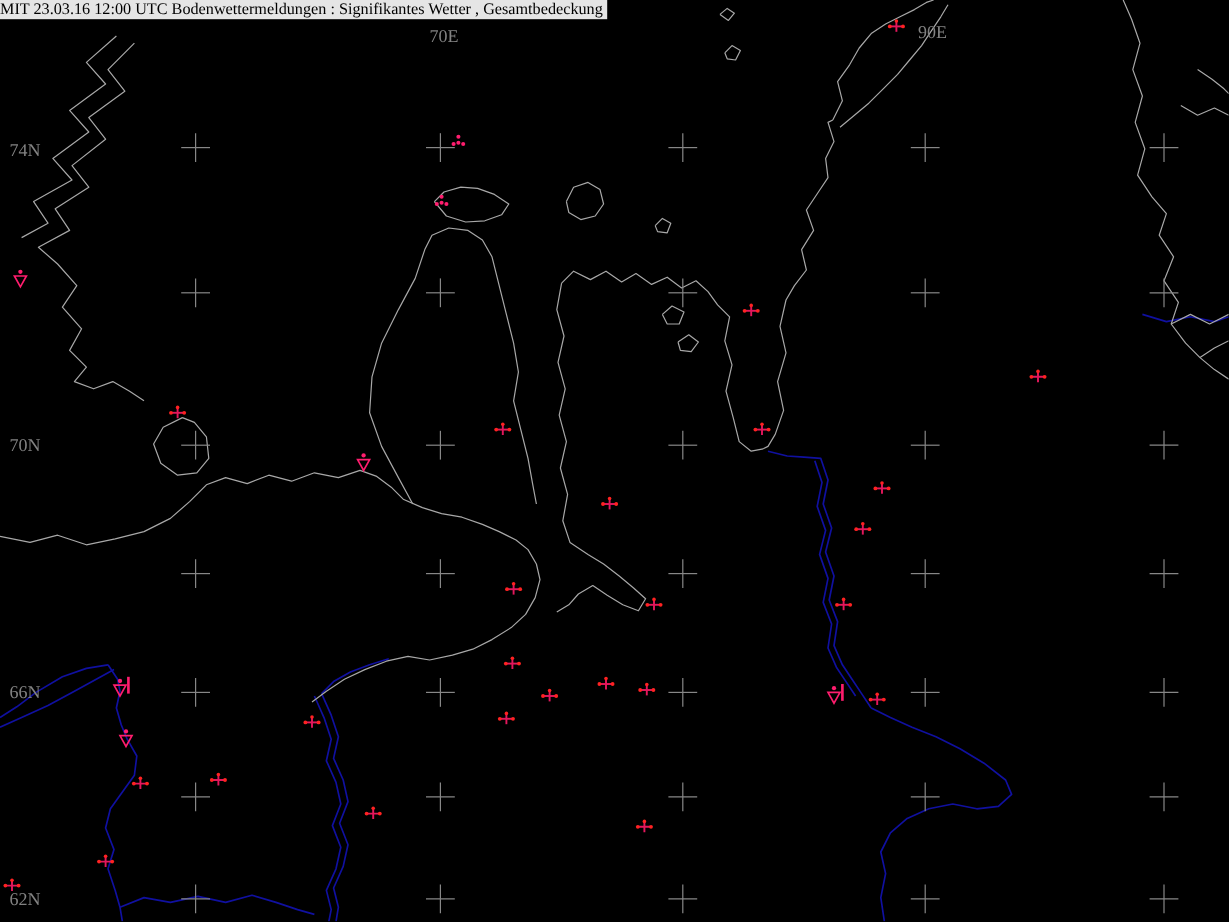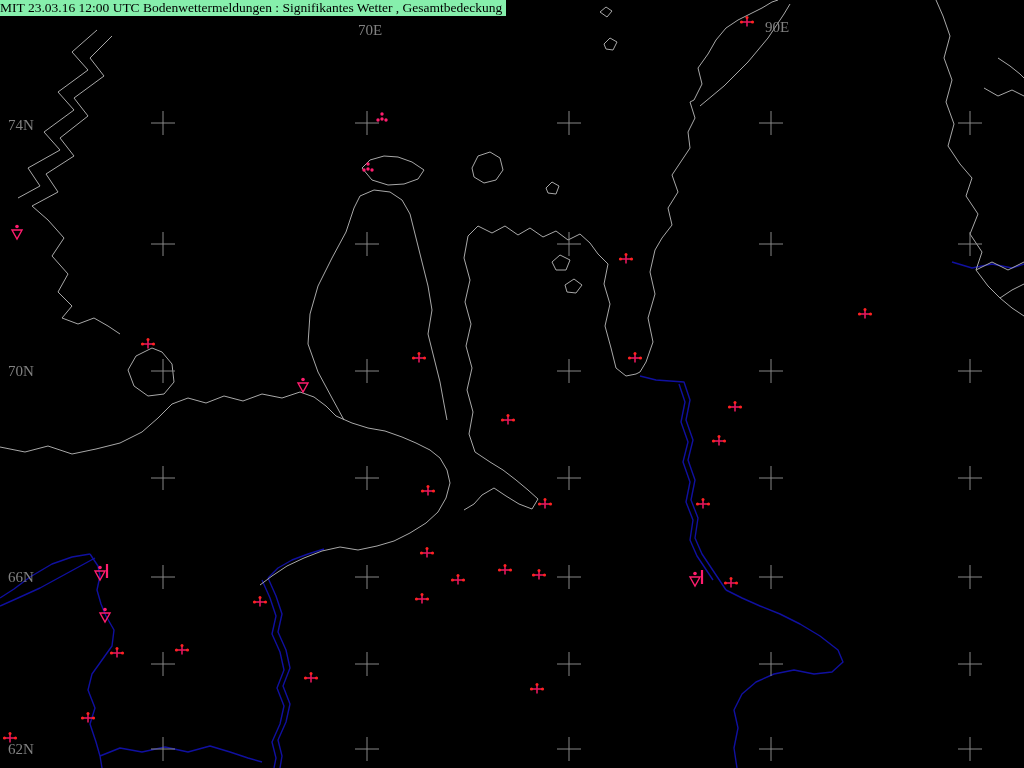--- a/index.html
+++ b/index.html
@@ -3,21 +3,21 @@
 <meta charset="utf-8">
 <style>
   html,body{margin:0;padding:0;background:#000;}
   .screen{
     position:relative;width:1024px;height:768px;background:#000;overflow:hidden;
     font-family:"Liberation Serif","DejaVu Serif",serif;
   }
   .map-svg{position:absolute;left:0;top:0;width:1024px;height:768px;}
   .titlebar{
     position:absolute;left:0;top:0;z-index:5;
-    background:#86efac;color:#000000;
+    background:#e5e5e5;color:#000000;
     font-size:13.5px;line-height:15px;padding:0 4px 1px 0;
     white-space:nowrap;letter-spacing:0px;
   }
 </style>
 </head>
 <body>
 
 <div class="screen">
   <svg class="map-svg" viewBox="0 0 1024 768" xmlns="http://www.w3.org/2000/svg">
       <polyline points="0,598 14,589 30,577 52,564 72,557 90,554" fill="none" stroke="#1010a0" stroke-width="1.4" stroke-linejoin="round"></polyline>

